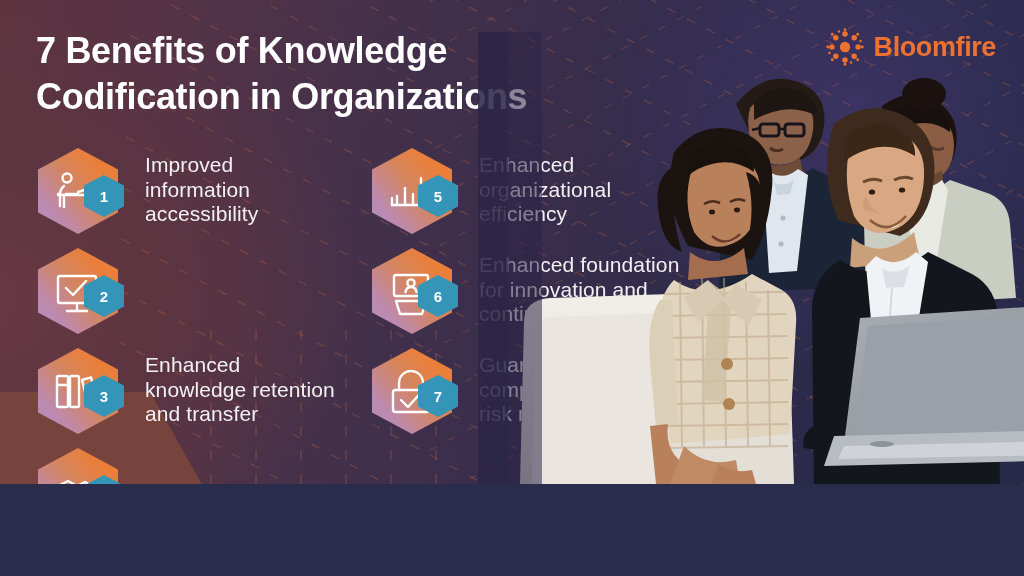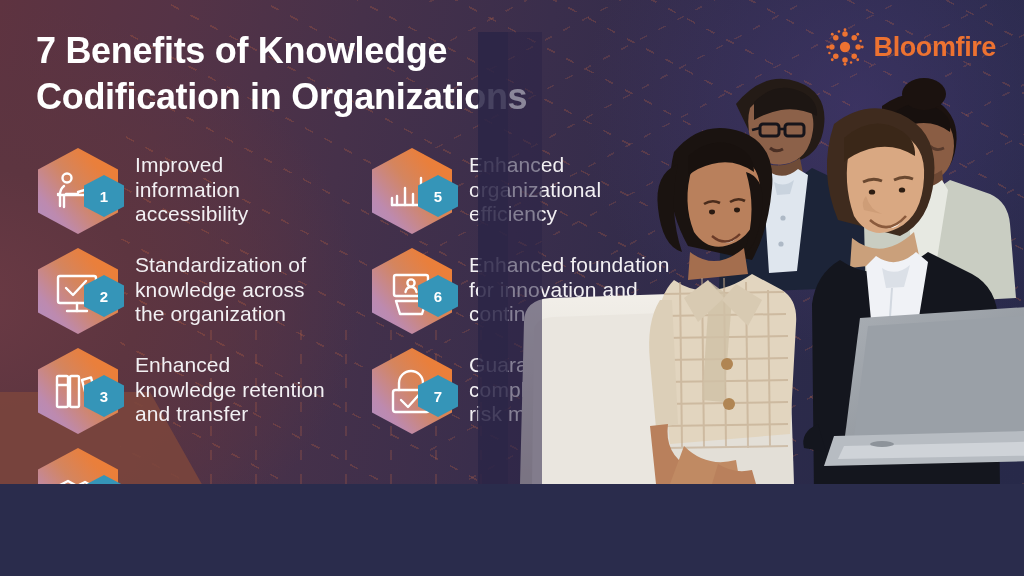--- a/index.html
+++ b/index.html
@@ -76,21 +76,21 @@
     background:linear-gradient(50deg,#b08ec4 0%,#bd8aaf 22%,#d4855f 52%,#e97f3c 76%,#ef7f33 100%);
   }
   .hex-svg{position:absolute;left:4px;top:3px;width:80px;height:86px;}
   .badge{
     position:absolute;left:50px;top:30px;width:40px;height:42px;
     clip-path:polygon(50% 0%,100% 25%,100% 75%,50% 100%,0% 75%,0% 25%);
     background:#3595B8;display:flex;align-items:center;justify-content:center;
     color:#ffffff;font-size:15px;font-weight:bold;
   }
   .item-text{
-    margin-left:9px;padding-top:10px;color:#F2F0F3;
+    margin-left:19px;padding-top:10px;color:#F2F0F3;
     font-size:21px;line-height:24.5px;white-space:pre-line;letter-spacing:.1px;
     max-width:300px;
   }
 
   
   .photo{position:absolute;right:0;bottom:0;width:546px;height:452px;overflow:hidden;}
   .photo svg{display:block;}
 </style>
 </head>
 <body>
@@ -163,23 +163,20 @@
       <div class="hexwrap">
         <div class="hex"></div>
         <svg class="hex-svg" viewBox="0 0 80 86" fill="none" stroke="#fff" stroke-width="2.4" stroke-linecap="round" stroke-linejoin="round">
           <rect x="20" y="28" width="38" height="27" rx="2"></rect>
           <path d="M28 40 l7 7 l13 -14"></path>
           <path d="M39 55 v8"></path>
           <path d="M29 63 h20"></path>
         </svg>
         <div class="badge">2</div>
       </div>
-      <div class="item-text"> Standardization of
-knowledge across
-the organization</div>
     </div>
 
     <div class="item">
       <div class="hexwrap">
         <div class="hex"></div>
         <svg class="hex-svg" viewBox="0 0 80 86" fill="none" stroke="#fff" stroke-width="2.4" stroke-linecap="round" stroke-linejoin="round">
           <rect x="19" y="28" width="11" height="31" rx="1.5"></rect>
           <rect x="32" y="28" width="9" height="31" rx="1.5"></rect>
           <path d="M44 32 l9 -2.6 l7 27 l-9 2.6 z"></path>
           <path d="M19 37 h11"></path>

